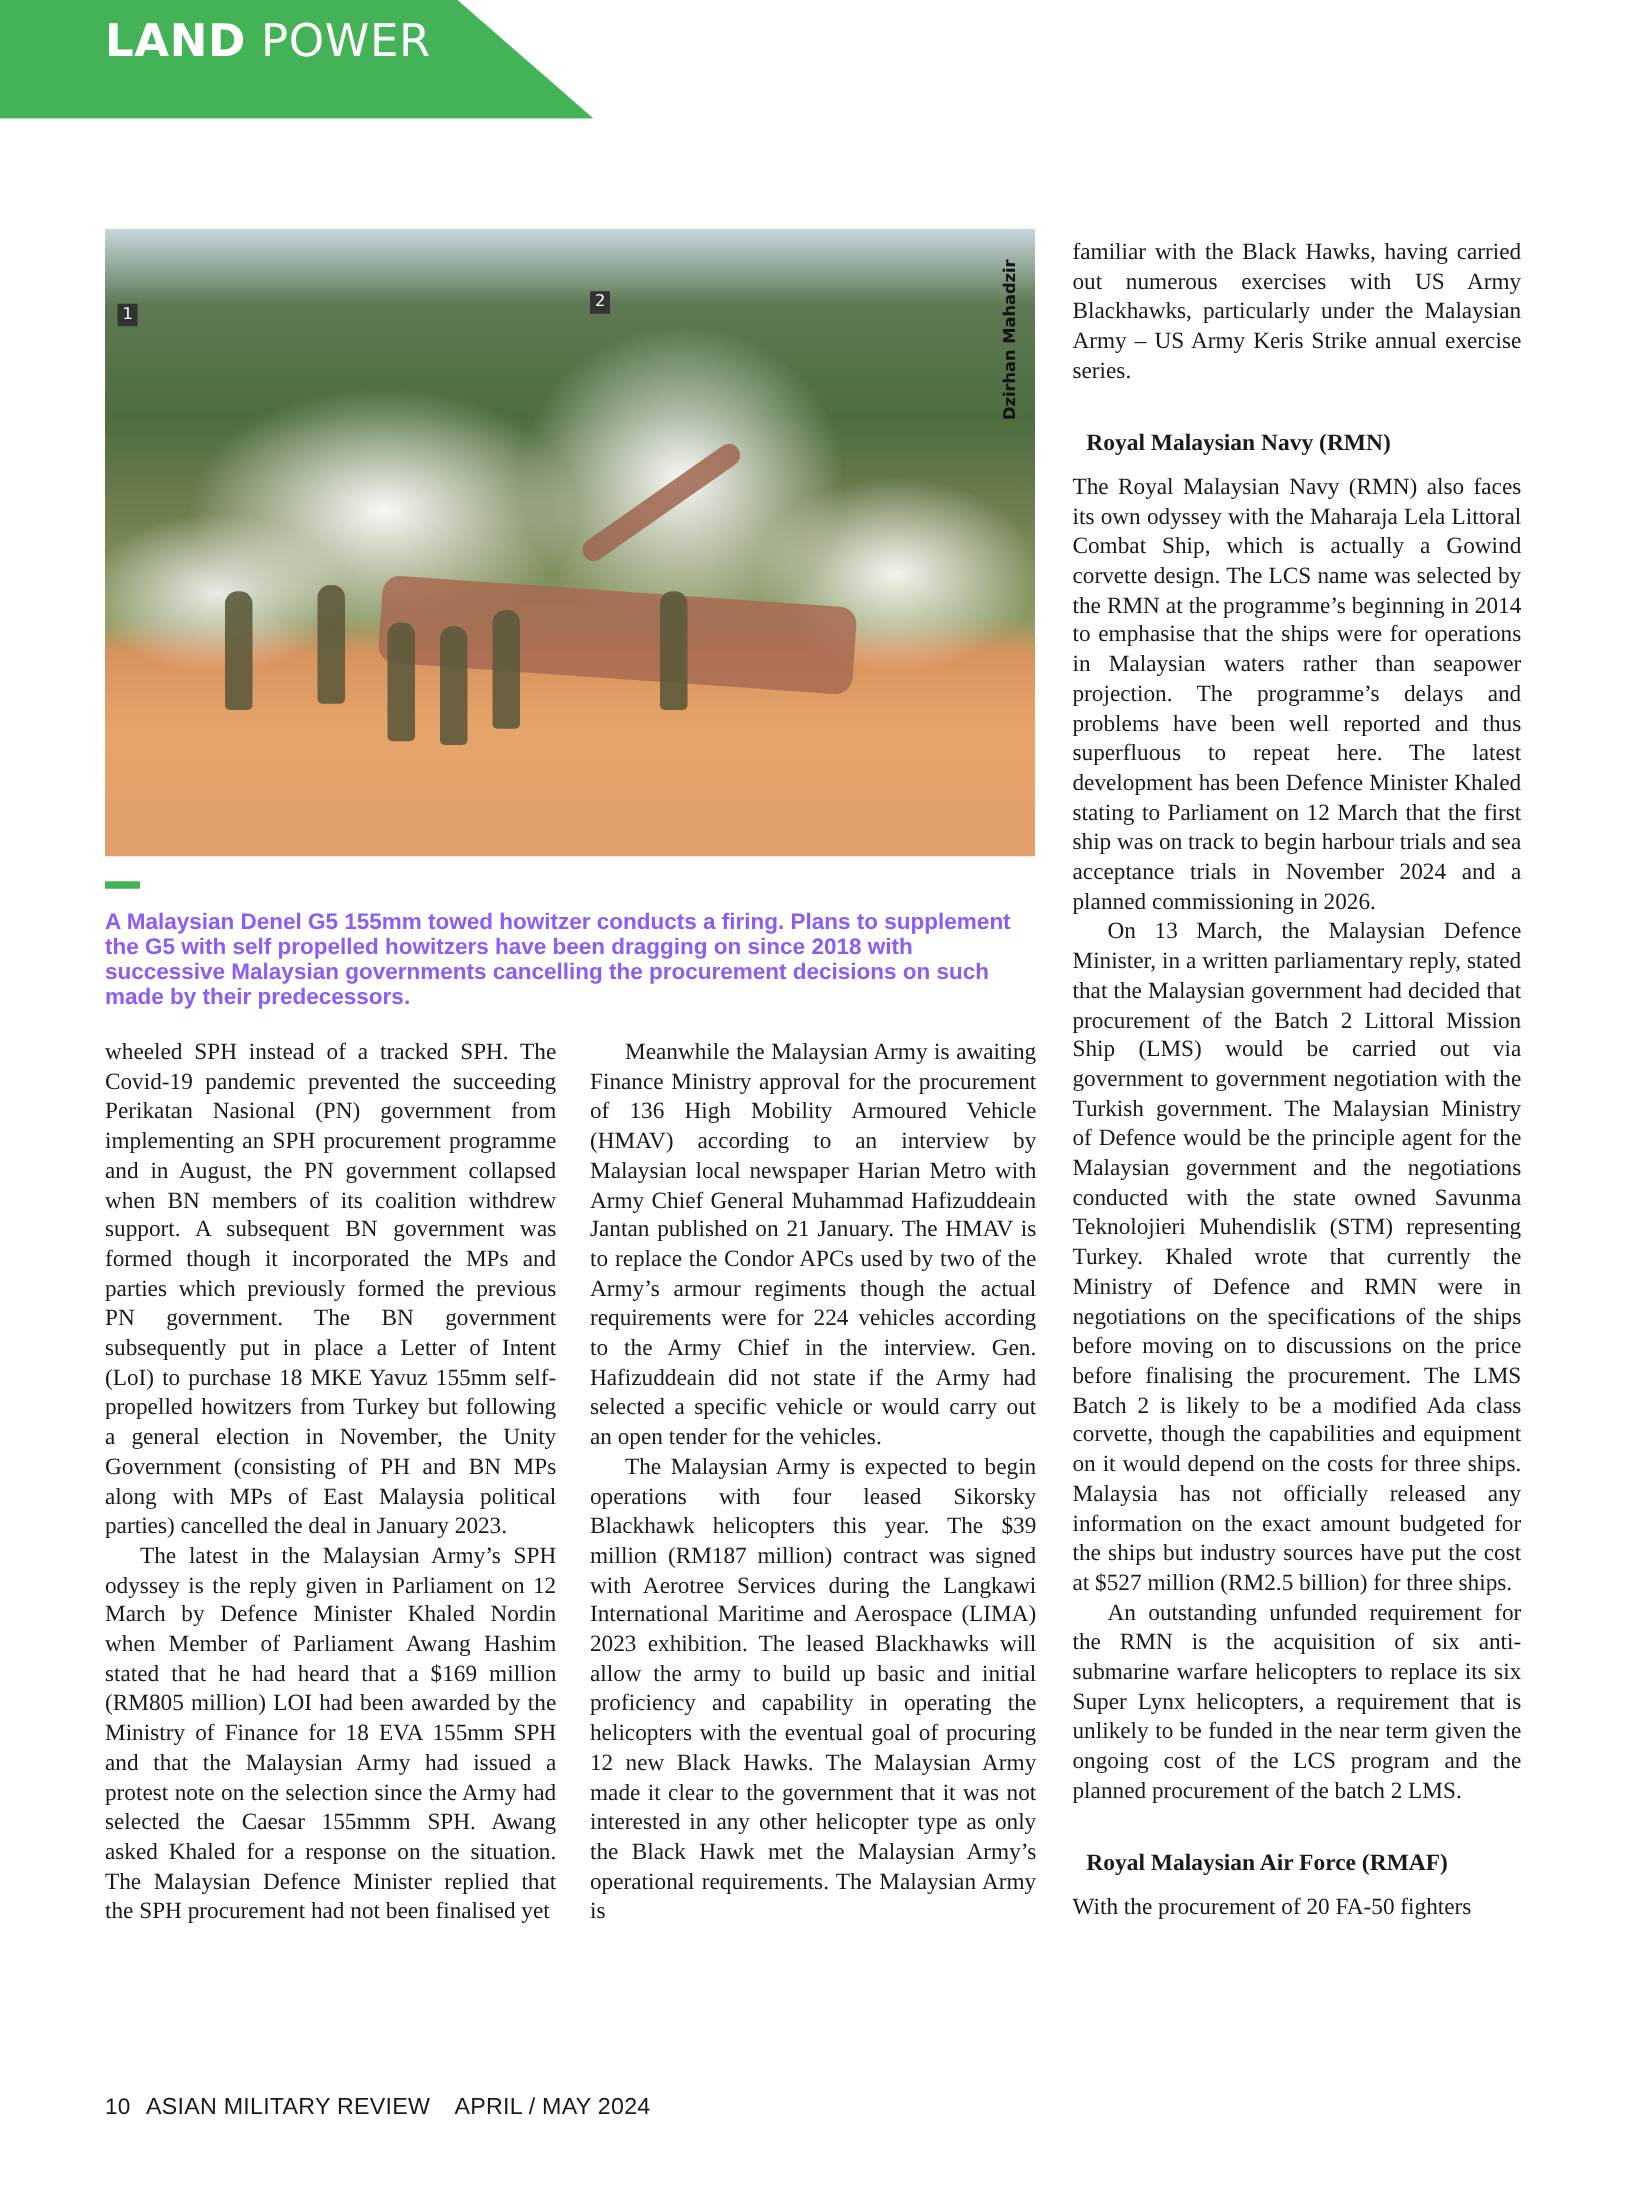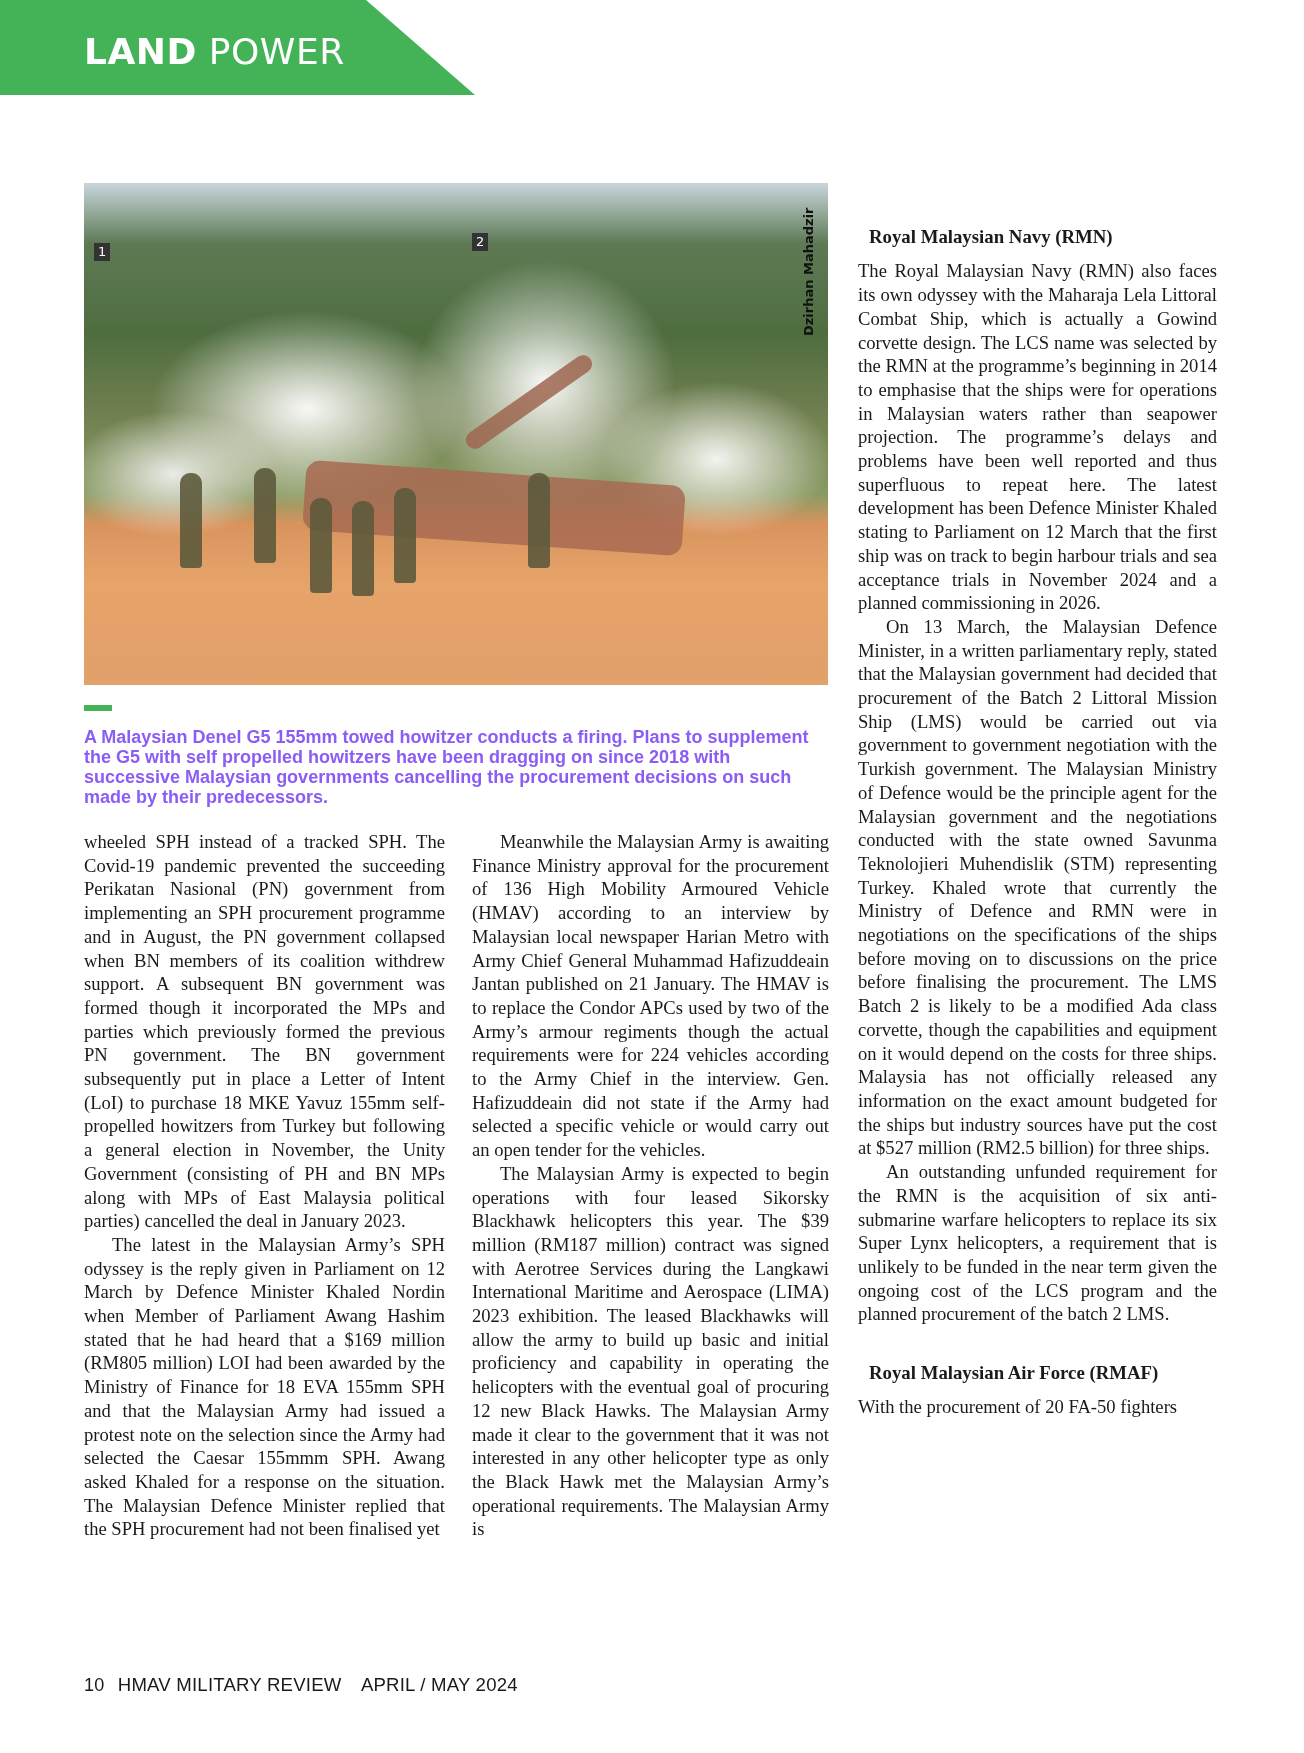--- a/index.html
+++ b/index.html
@@ -7,21 +7,21 @@
     width: 1304px; height: 1753px; position: relative; overflow: hidden;
     background: #ffffff; color: #1a1a1a;
     font-family: "Liberation Serif", "DejaVu Serif", serif;
   }
   .banner {
     position: absolute; left: 0; top: 0; width: 475px; height: 95px;
     background: #44b357;
     clip-path: polygon(0 0, 366px 0, 475px 95px, 0 95px);
   }
   .banner-text {
-    position: absolute; left: 84px; top: 34px;
+    position: absolute; left: 84px; top: 16px;
     font-family: "DejaVu Sans", "Liberation Sans", sans-serif;
     font-size: 36px; color: #ffffff; letter-spacing: 0.5px; line-height: 1;
     white-space: nowrap;
   }
   .banner-text .bold { font-weight: bold; }
   .banner-text .light { font-weight: normal; }
 
   .photo {
     position: absolute; left: 84px; top: 183px; width: 744px; height: 502px;
     overflow: hidden;
@@ -118,27 +118,28 @@
   <p>wheeled SPH instead of a tracked SPH. The Covid-19 pandemic prevented the succeeding Perikatan Nasional (PN) government from implementing an SPH procurement programme and in August, the PN government collapsed when BN members of its coalition withdrew support. A subsequent BN government was formed though it incorporated the MPs and parties which previously formed the previous PN government. The BN government subsequently put in place a Letter of Intent (LoI) to purchase 18 MKE Yavuz 155mm self-propelled howitzers from Turkey but following a general election in November, the Unity Government (consisting of PH and BN MPs along with MPs of East Malaysia political parties) cancelled the deal in January 2023.</p>
   <p class="indent">The latest in the Malaysian Army’s SPH odyssey is the reply given in Parliament on 12 March by Defence Minister Khaled Nordin when Member of Parliament Awang Hashim stated that he had heard that a $169 million (RM805 million) LOI had been awarded by the Ministry of Finance for 18 EVA 155mm SPH and that the Malaysian Army had issued a protest note on the selection since the Army had selected the Caesar 155mmm SPH. Awang asked Khaled for a response on the situation. The Malaysian Defence Minister replied that the SPH procurement had not been finalised yet</p>
 </div>
 
 <div class="col col2">
   <p class="indent">Meanwhile the Malaysian Army is awaiting Finance Ministry approval for the procurement of 136 High Mobility Armoured Vehicle (HMAV) according to an interview by Malaysian local newspaper Harian Metro with Army Chief General Muhammad Hafizuddeain Jantan published on 21 January. The HMAV is to replace the Condor APCs used by two of the Army’s armour regiments though the actual requirements were for 224 vehicles according to the Army Chief in the interview. Gen. Hafizuddeain did not state if the Army had selected a specific vehicle or would carry out an open tender for the vehicles.</p>
   <p class="indent">The Malaysian Army is expected to begin operations with four leased Sikorsky Blackhawk helicopters this year. The $39 million (RM187 million) contract was signed with Aerotree Services during the Langkawi International Maritime and Aerospace (LIMA) 2023 exhibition. The leased Blackhawks will allow the army to build up basic and initial proficiency and capability in operating the helicopters with the eventual goal of procuring 12 new Black Hawks. The Malaysian Army made it clear to the government that it was not interested in any other helicopter type as only the Black Hawk met the Malaysian Army’s operational requirements. The Malaysian Army is</p>
 </div>
 
 <div class="col col3">
+  <p>familiar with the Black Hawks, having carried out numerous exercises with US Army Blackhawks, particularly under the Malaysian Army – US Army Keris Strike annual exercise series.</p>
   <div class="gap"></div>
   <h3>Royal Malaysian Navy (RMN)</h3>
   <p>The Royal Malaysian Navy (RMN) also faces its own odyssey with the Maharaja Lela Littoral Combat Ship, which is actually a Gowind corvette design. The LCS name was selected by the RMN at the programme’s beginning in 2014 to emphasise that the ships were for operations in Malaysian waters rather than seapower projection. The programme’s delays and problems have been well reported and thus superfluous to repeat here. The latest development has been Defence Minister Khaled stating to Parliament on 12 March that the first ship was on track to begin harbour trials and sea acceptance trials in November 2024 and a planned commissioning in 2026.</p>
   <p class="indent">On 13 March, the Malaysian Defence Minister, in a written parliamentary reply, stated that the Malaysian government had decided that procurement of the Batch 2 Littoral Mission Ship (LMS) would be carried out via government to government negotiation with the Turkish government. The Malaysian Ministry of Defence would be the principle agent for the Malaysian government and the negotiations conducted with the state owned Savunma Teknolojieri Muhendislik (STM) representing Turkey. Khaled wrote that currently the Ministry of Defence and RMN were in negotiations on the specifications of the ships before moving on to discussions on the price before finalising the procurement. The LMS Batch 2 is likely to be a modified Ada class corvette, though the capabilities and equipment on it would depend on the costs for three ships. Malaysia has not officially released any information on the exact amount budgeted for the ships but industry sources have put the cost at $527 million (RM2.5 billion) for three ships.</p>
   <p class="indent">An outstanding unfunded requirement for the RMN is the acquisition of six anti-submarine warfare helicopters to replace its six Super Lynx helicopters, a requirement that is unlikely to be funded in the near term given the ongoing cost of the LCS program and the planned procurement of the batch 2 LMS.</p>
   <div class="gap"></div>
   <h3>Royal Malaysian Air Force (RMAF)</h3>
   <p>With the procurement of 20 FA-50 fighters</p>
 </div>
 
 <div class="footer">
   <span class="page-num">10</span>
-  <span>HMAV MILITARY REVIEW</span>
+  <span>ASIAN MILITARY REVIEW</span>
   <span class="issue">APRIL / MAY  2024</span>
 </div>
 
 </body></html>

